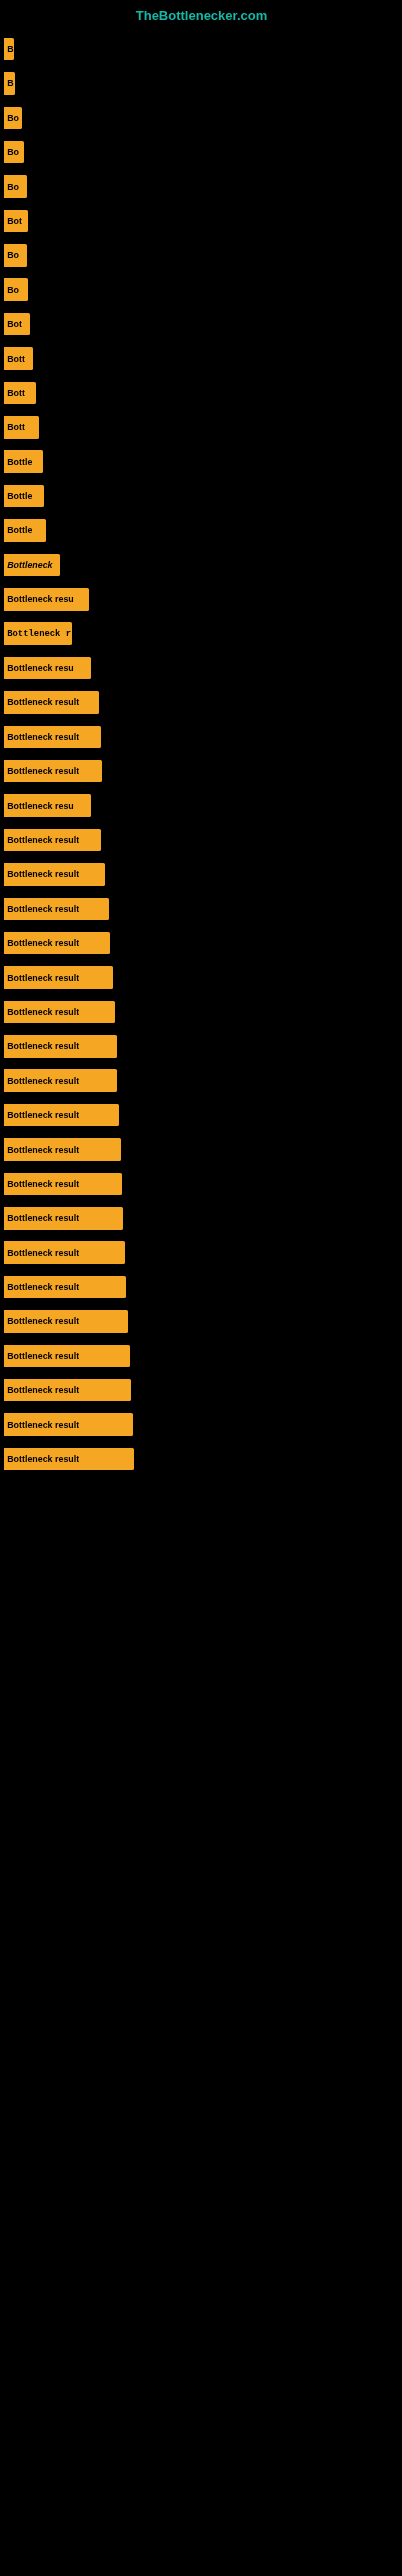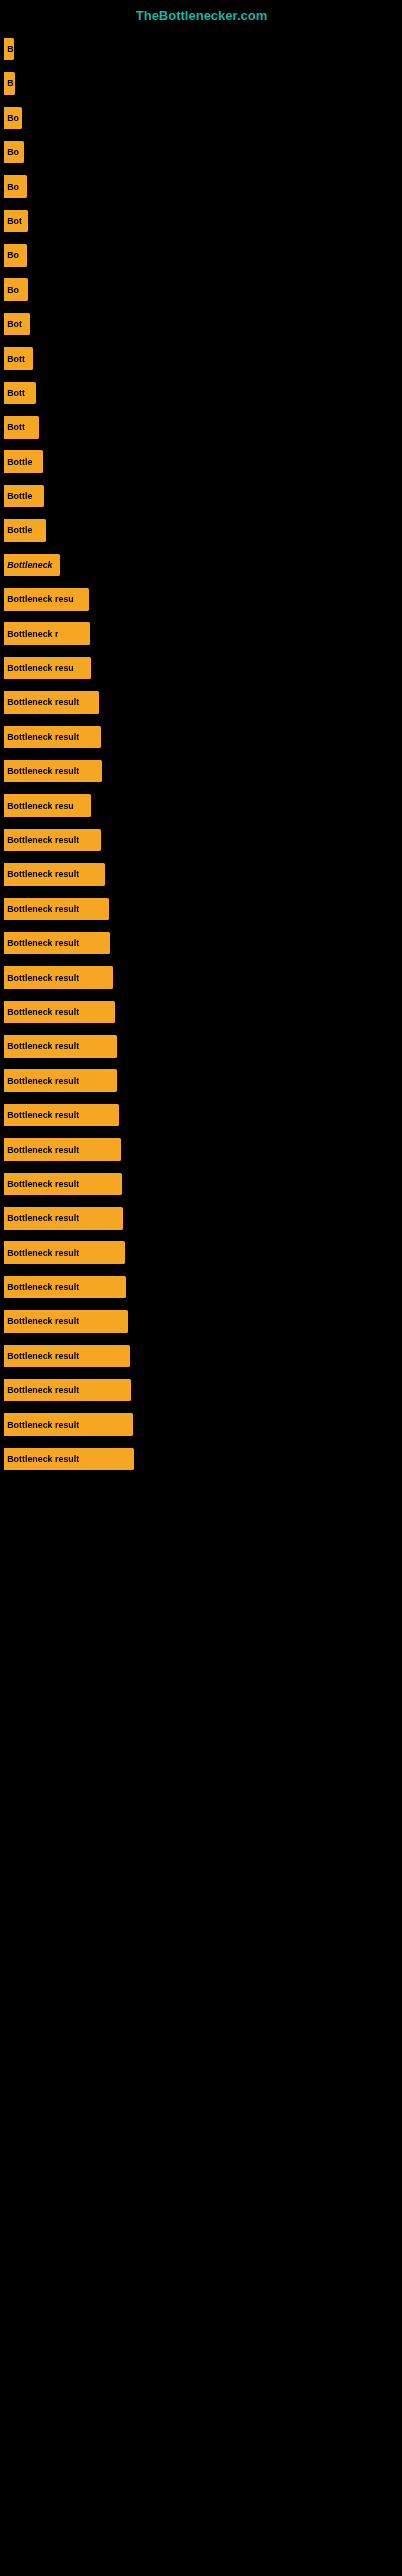--- a/index.html
+++ b/index.html
@@ -141,21 +141,21 @@
         <div class="bar" style="width: 56px; font-style: italic;">
           <span class="bar-label">Bottleneck</span>
         </div>
       </div>
       <div class="bar-row">
         <div class="bar" style="width: 85px;">
           <span class="bar-label">Bottleneck resu</span>
         </div>
       </div>
       <div class="bar-row">
-        <div class="bar" style="width: 86px;">
+        <div class="bar" style="width: 68px; font-family: Liberation Mono, monospace;">
           <span class="bar-label">Bottleneck r</span>
         </div>
       </div>
       <div class="bar-row">
         <div class="bar" style="width: 87px;">
           <span class="bar-label">Bottleneck resu</span>
         </div>
       </div>
       <div class="bar-row">
         <div class="bar" style="width: 95px;">

